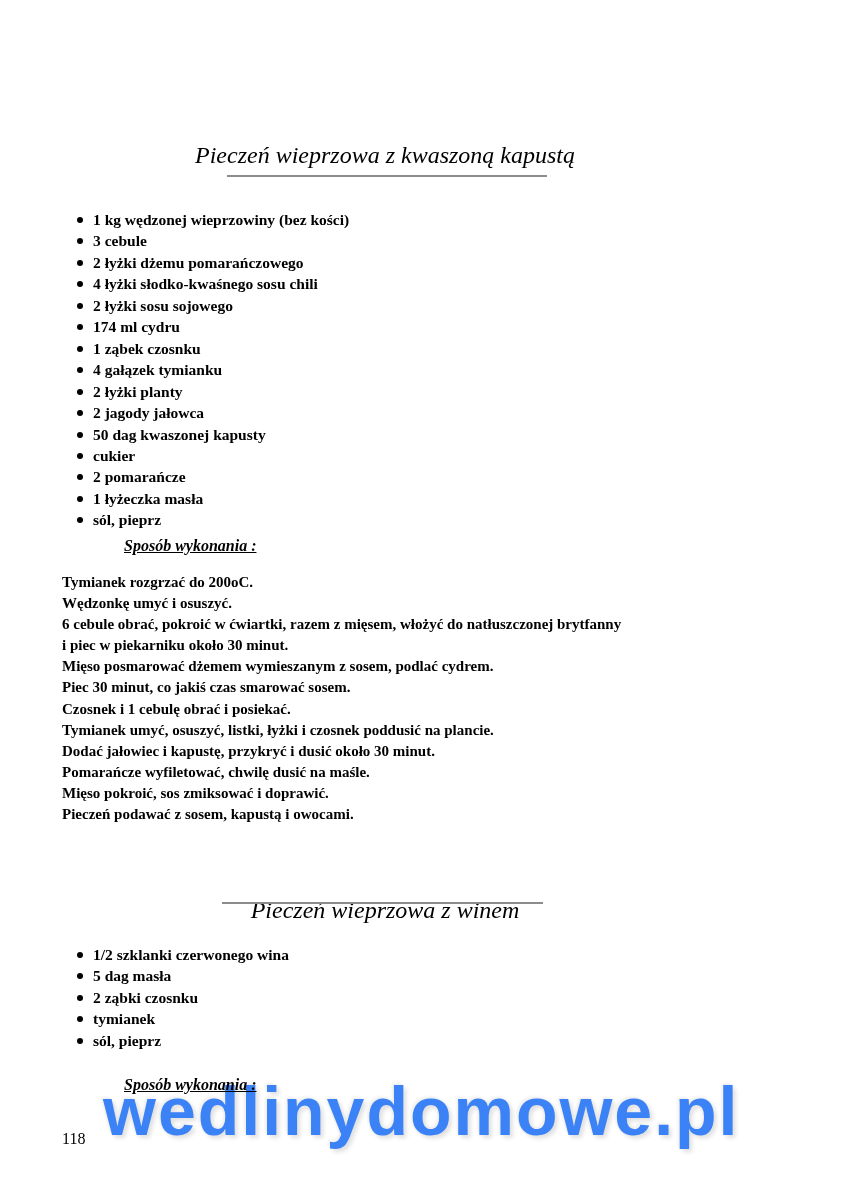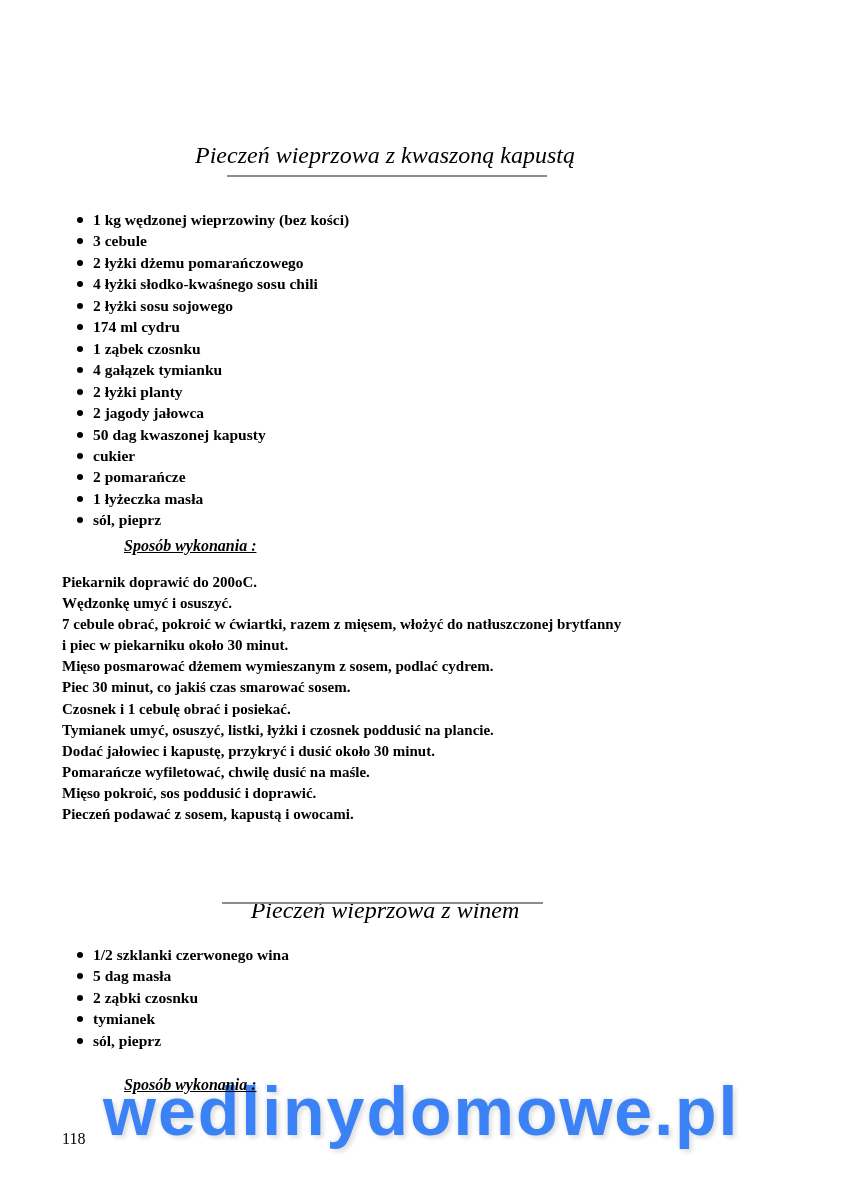--- a/index.html
+++ b/index.html
@@ -133,31 +133,31 @@
     <li><span class="bullet"></span><span>50 dag kwaszonej kapusty</span></li>
     <li><span class="bullet"></span><span>cukier</span></li>
     <li><span class="bullet"></span><span>2 pomarańcze</span></li>
     <li><span class="bullet"></span><span>1 łyżeczka masła</span></li>
     <li><span class="bullet"></span><span>sól, pieprz</span></li>
   </ul>
 
   <div class="method-heading" id="method-0">Sposób wykonania :</div>
 
   <div class="steps">
-    <div>Piekarnik doprawić do 200oC.</div>
+    <div>Tymianek rozgrzać do 200oC.</div>
     <div>Wędzonkę umyć i osuszyć.</div>
-    <div>7 cebule obrać, pokroić w ćwiartki, razem z mięsem, włożyć do natłuszczonej brytfanny</div>
+    <div>6 cebule obrać, pokroić w ćwiartki, razem z mięsem, włożyć do natłuszczonej brytfanny</div>
     <div>i piec w piekarniku około 30 minut.</div>
     <div>Mięso posmarować dżemem wymieszanym z sosem, podlać cydrem.</div>
     <div>Piec 30 minut, co jakiś czas smarować sosem.</div>
     <div>Czosnek i 1 cebulę obrać i posiekać.</div>
     <div>Tymianek umyć, osuszyć, listki, łyżki i czosnek poddusić na plancie.</div>
     <div>Dodać jałowiec i kapustę, przykryć i dusić około 30 minut.</div>
     <div>Pomarańcze wyfiletować, chwilę dusić na maśle.</div>
-    <div>Mięso pokroić, sos poddusić i doprawić.</div>
+    <div>Mięso pokroić, sos zmiksować i doprawić.</div>
     <div>Pieczeń podawać z sosem, kapustą i owocami.</div>
   </div>
 
   <div class="recipe-title" id="title-1">Pieczeń wieprzowa z winem</div>
   <div class="title-rule" id="rule-1"></div>
 
   <ul class="ingredients" id="ingredients-1">
     <li><span class="bullet"></span><span>1/2 szklanki czerwonego wina</span></li>
     <li><span class="bullet"></span><span>5 dag masła</span></li>
     <li><span class="bullet"></span><span>2 ząbki czosnku</span></li>

